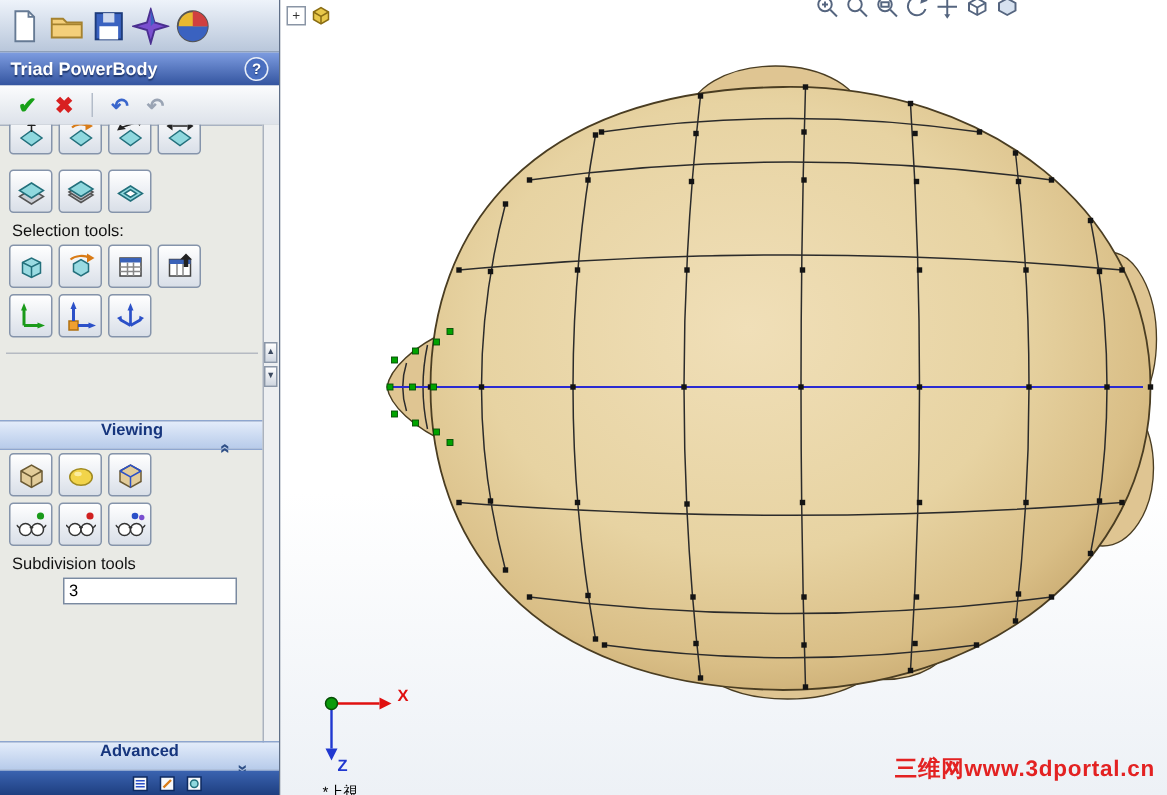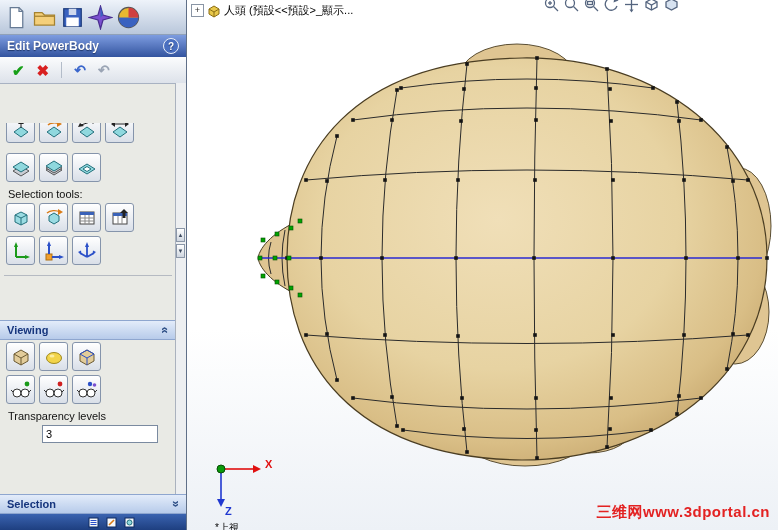--- a/index.html
+++ b/index.html
@@ -23,35 +23,35 @@
   .pm-actions{height:26px;background:linear-gradient(#fbfcfd,#dde2ea);
               border-bottom:1px solid #a8b2c2;display:flex;align-items:center;
               gap:12px;padding:0 12px;}
   .act{font-size:15px;font-weight:bold;line-height:1;cursor:pointer;}
   .act-ok{color:#18a018;}
   .act-cancel{color:#d82020;}
   .act-undo{color:#3a66cc;font-size:14px;}
   .act-undo.disabled{color:#9aa4b4;}
   .act-sep{width:1px;height:16px;background:#b3bcc9;}
 
-  .pm-body{position:absolute;top:83px;bottom:16px;left:0;width:176px;overflow:hidden;margin-top:40px;}
+  .pm-body{position:absolute;top:83px;bottom:16px;left:0;width:176px;overflow:hidden;}
   .cut-row{height:22px;overflow:hidden;display:flex;gap:4px;padding:0 6px;margin-bottom:6px;}
   .cut-row .icon-btn{margin-top:-9px;}
   .row{display:flex;gap:4px;padding:2px 6px;}
   .icon-btn{width:27px;height:27px;flex:0 0 auto;border:1px solid #8594ab;border-radius:3px;
             background:linear-gradient(#ffffff,#d9dfe8);display:flex;align-items:center;
             justify-content:center;cursor:pointer;}
   .icon-btn svg{width:20px;height:20px;}
   .pm-label{font-size:11px;color:#111;padding:4px 8px 1px;}
   .divider{height:1px;background:#b5bac2;margin:8px 4px 0;}
   .spacer{height:44px;}
   .group-hdr{height:18px;background:linear-gradient(#e3ecfa,#b7cbea);
              border-top:1px solid #8ea6cf;border-bottom:1px solid #8ea6cf;
-             display:flex;align-items:center;padding:0 7px;font-weight:bold;
-             font-size:11px;color:#16357d;cursor:pointer;}
+             display:flex;align-items:center;padding:0 22px;font-weight:bold;
+             font-size:11px;color:#16357d;cursor:pointer;flex-direction:column;}
   .chev{margin-left:auto;color:#2e4f86;font-size:12px;font-weight:bold;line-height:1;}
   .chev.up{transform:rotate(90deg);}
   .chev.down{transform:rotate(-90deg);}
   .input-row{padding:2px 8px 2px 42px;}
   .txt-input{width:108px;height:16px;border:1px solid #7a8aa0;background:#fff;
              font-family:"Liberation Sans",sans-serif;font-size:11px;padding:0 3px;}
   .chk-row{display:flex;align-items:center;gap:5px;padding:5px 8px;}
   .chk{width:11px;height:11px;border:1px solid #6d7a8e;background:#fff;cursor:pointer;}
   .advanced-hdr{position:absolute;left:0;right:0;bottom:16px;}
   .bottom-tabs{position:absolute;left:0;right:0;bottom:0;height:16px;
@@ -121,21 +121,21 @@
       <div class="tb-btn">
         <svg viewBox="0 0 20 20">
           <circle cx="10" cy="10" r="8" fill="#e8b830" stroke="#555"></circle>
           <path d="M2,10 a8,8 0 0 0 16,0 z" fill="#3a62c0"></path>
           <path d="M10,10 L18,10 A8,8 0 0 0 10,2 Z" fill="#d04040"></path>
         </svg>
       </div>
     </div>
 
     <div class="pm-header">
-      <span>Edit PowerBody</span>
+      <span>Triad PowerBody</span>
       <span class="help-btn">?</span>
     </div>
 
     <div class="pm-actions">
       <span class="act act-ok">✔</span>
       <span class="act act-cancel">✖</span>
       <span class="act-sep"></span>
       <span class="act act-undo">↶</span>
       <span class="act act-undo disabled">↶</span>
     </div>
@@ -315,38 +315,38 @@
           <svg viewBox="0 0 20 20">
             <circle cx="6" cy="13" r="4" fill="#fff" stroke="#333"></circle>
             <circle cx="14" cy="13" r="4" fill="#fff" stroke="#333"></circle>
             <path d="M9,12 q1,-1.5 2,0 M2,12 L0,10 M18,12 L20,10" fill="none" stroke="#333"></path>
             <circle cx="13" cy="4" r="2.2" fill="#2b50c8"></circle>
             <circle cx="17.5" cy="5" r="1.8" fill="#7a4fd0"></circle>
           </svg>
         </div>
       </div>
 
-      <div class="pm-label">Transparency levels</div>
+      <div class="pm-label">Subdivision tools</div>
       <div class="input-row">
         <input class="txt-input" type="text" value="3" style="">
       </div>
 
     </div>
 
     <div class="pm-scroll">
       <div class="scr-btn" style="top:145px;">
         <span>▲</span>
       </div>
       <div class="scr-btn" style="top:161px;">
         <span>▼</span>
       </div>
     </div>
 
     <div class="group-hdr advanced-hdr">
-      <span>Selection</span>
+      <span>Advanced</span>
       <span class="chev down">«</span>
     </div>
 
     <div class="bottom-tabs">
       <svg class="tab-ic" viewBox="0 0 11 11">
         <rect x="1" y="1" width="9" height="9" fill="#f6f8fb" stroke="#0e2a60"></rect>
         <line x1="2.5" y1="3.5" x2="8.5" y2="3.5" stroke="#2b50c8"></line>
         <line x1="2.5" y1="5.5" x2="8.5" y2="5.5" stroke="#2b50c8"></line>
         <line x1="2.5" y1="7.5" x2="8.5" y2="7.5" stroke="#2b50c8"></line>
       </svg>
@@ -363,21 +363,20 @@
 
   <div class="viewport">
 
     <div class="tree-row">
       <span class="expand-box">+</span>
       <svg width="14" height="14" viewBox="0 0 14 14">
         <polygon points="2,5 7,2 12,5 12,10 7,13 2,10" fill="#e8c84a" stroke="#8a6d14"></polygon>
         <polyline points="2,5 7,8 12,5" fill="none" stroke="#8a6d14"></polyline>
         <line x1="7" y1="8" x2="7" y2="13" stroke="#8a6d14"></line>
       </svg>
-      <span>人頭 (預設&lt;&lt;預設&gt;_顯示...</span>
     </div>
 
     <div class="vp-tools">
       <svg viewBox="0 0 17 17">
         <circle cx="7" cy="7" r="4.5"></circle>
           <line x1="10.5" y1="10.5" x2="15" y2="15"></line>
         <line x1="5" y1="7" x2="9" y2="7"></line>
           <line x1="7" y1="5" x2="7" y2="9"></line>
       </svg>
       <svg viewBox="0 0 17 17">

